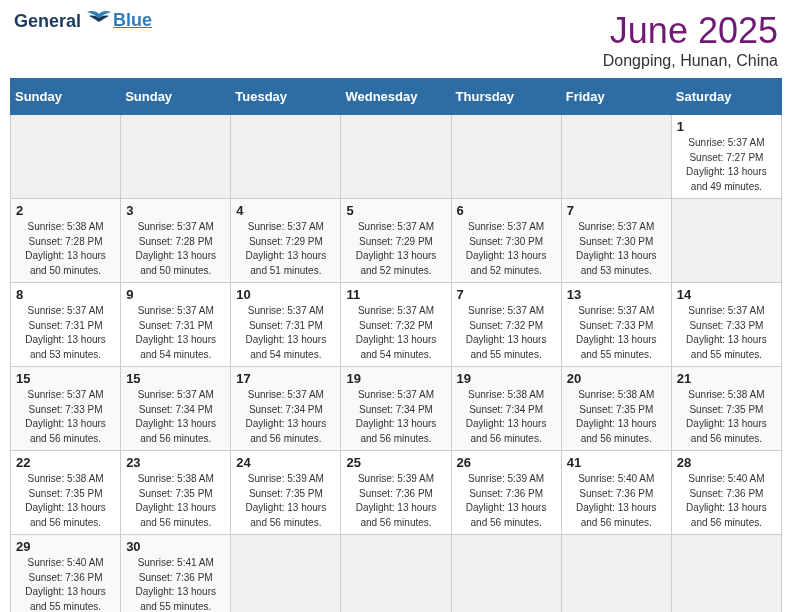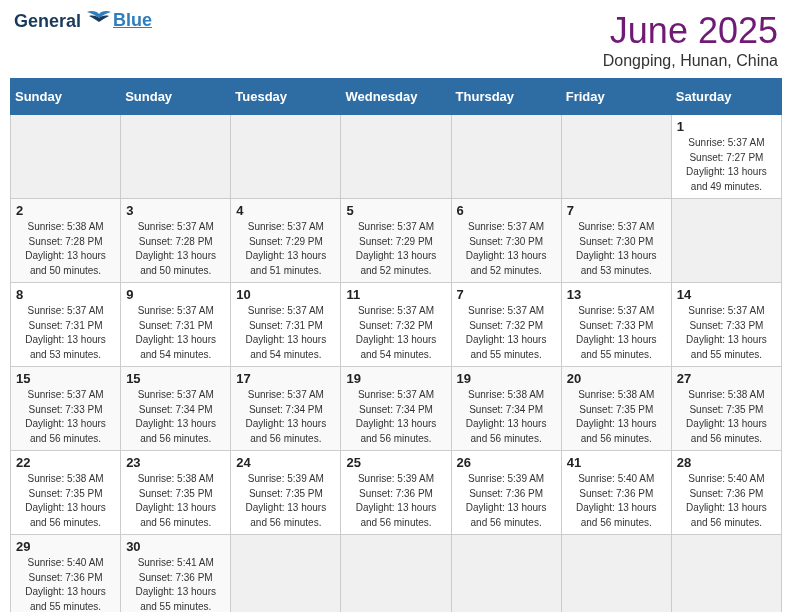--- a/index.html
+++ b/index.html
@@ -215,21 +215,21 @@
         </td>
         <td>
           <div class="day-num">19</div>
           <div class="cell-text">Sunrise: 5:38 AM<br>Sunset: 7:34 PM<br>Daylight: 13 hours and 56 minutes.</div>
         </td>
         <td>
           <div class="day-num">20</div>
           <div class="cell-text">Sunrise: 5:38 AM<br>Sunset: 7:35 PM<br>Daylight: 13 hours and 56 minutes.</div>
         </td>
         <td>
-          <div class="day-num">27</div>
+          <div class="day-num">21</div>
           <div class="cell-text">Sunrise: 5:38 AM<br>Sunset: 7:35 PM<br>Daylight: 13 hours and 56 minutes.</div>
         </td>
       </tr>
       <tr>
         <td>
           <div class="day-num">22</div>
           <div class="cell-text">Sunrise: 5:38 AM<br>Sunset: 7:35 PM<br>Daylight: 13 hours and 56 minutes.</div>
         </td>
         <td>
           <div class="day-num">23</div>

